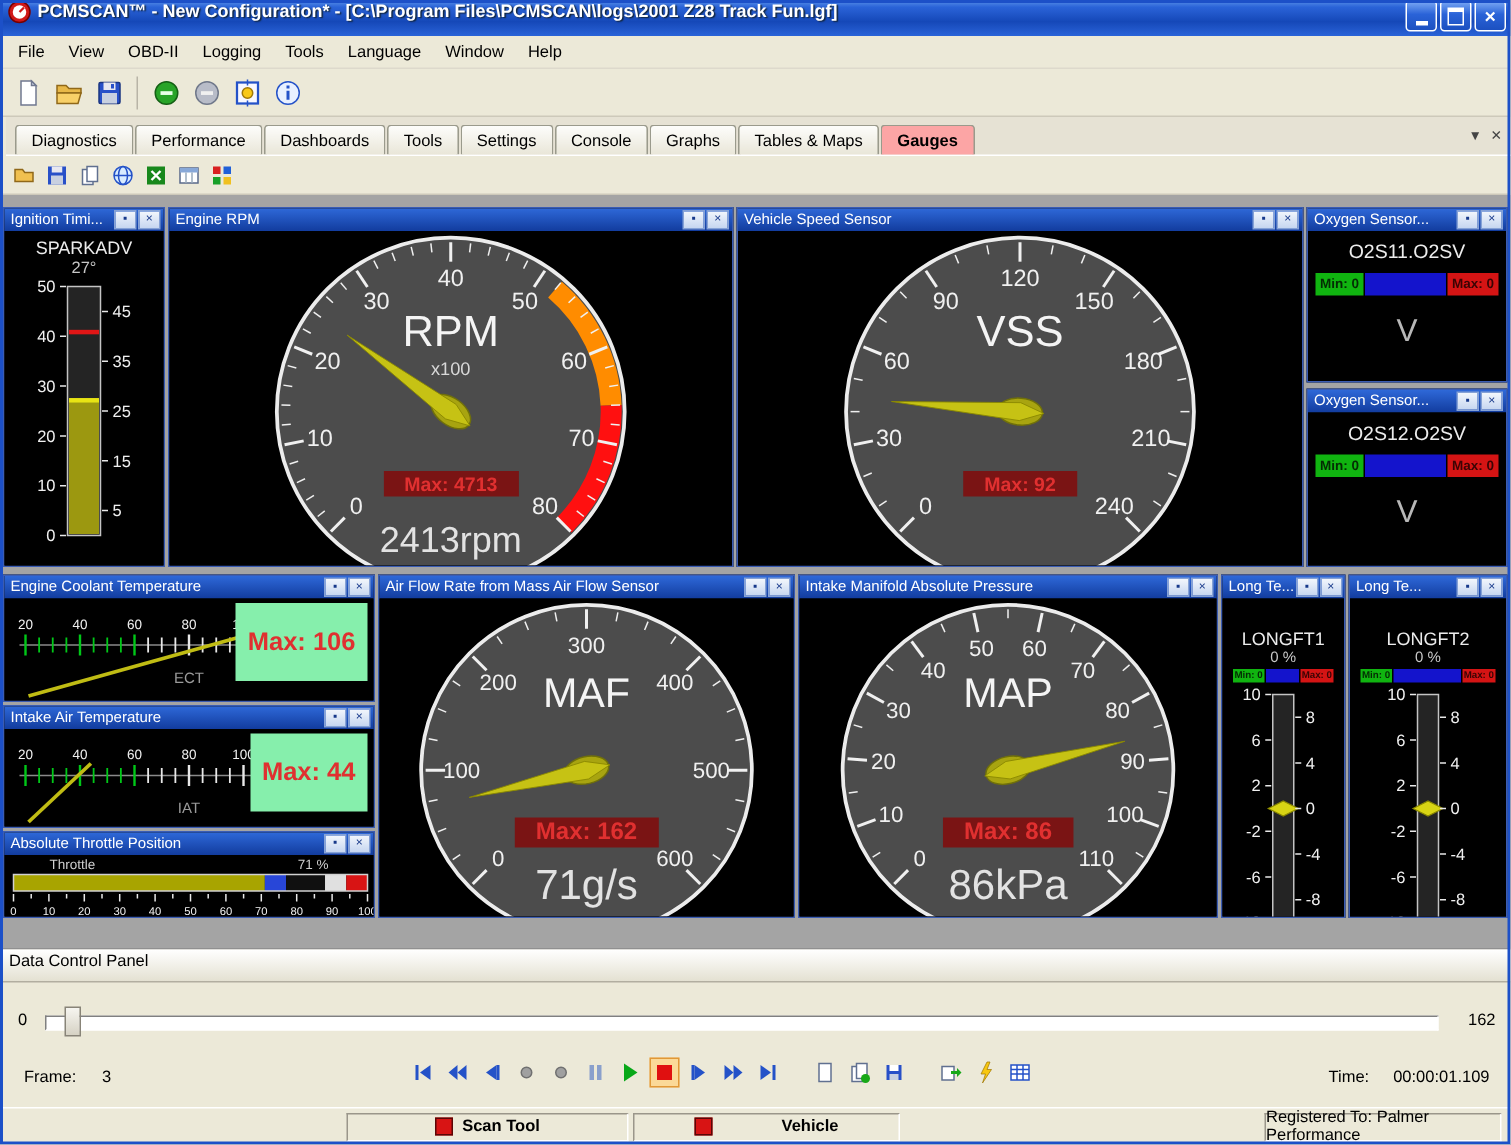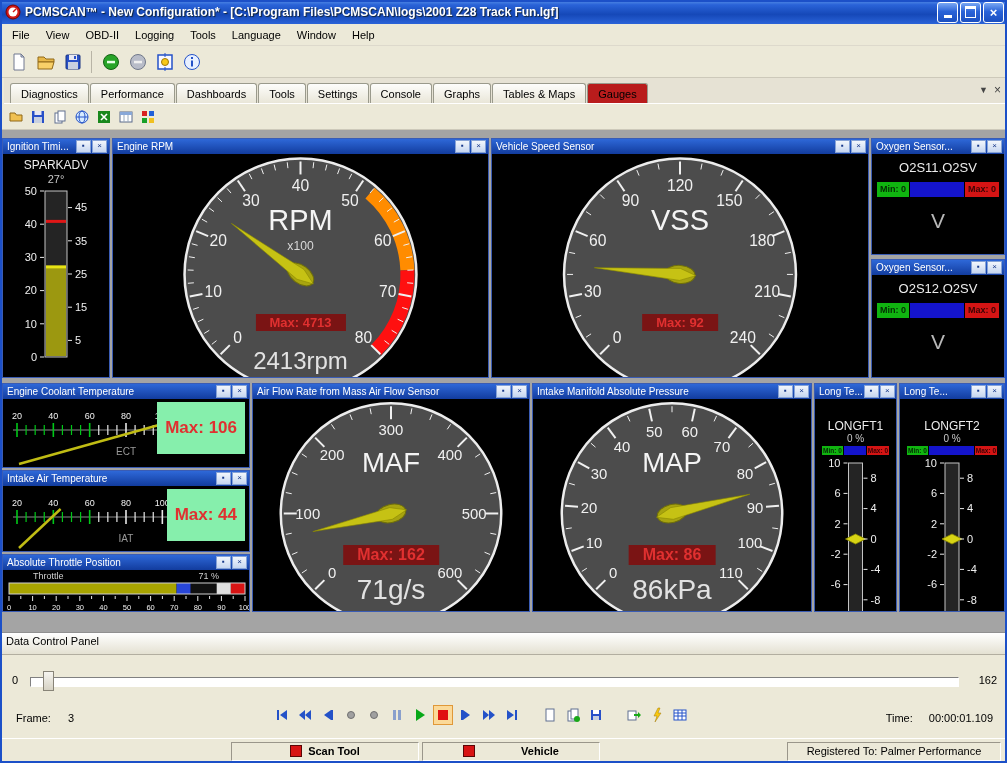--- a/index.html
+++ b/index.html
@@ -3,21 +3,21 @@
 <meta charset="utf-8">
 <style>
   html,body{margin:0;padding:0;}
   body{width:1007px;height:763px;position:relative;overflow:hidden;background:#ece9d8;
        font-family:"Liberation Sans",sans-serif;font-size:11px;color:#000;}
   .win-frame{position:absolute;inset:0;border:2px solid #1c50c8;pointer-events:none;z-index:99;}
 
   
   .titlebar{position:absolute;left:0;top:0;width:1007px;height:24px;
     background:linear-gradient(180deg,#5a92e8 0%,#2a63d8 20%,#1548b8 60%,#2a63d8 100%);
-    display:flex;align-items:center;padding:0 3px;box-sizing:border-box;}
+    display:flex;padding:0 3px;box-sizing:border-box;}
   .appicon{width:16px;height:16px;margin:0 4px 0 2px;display:inline-flex;}
   .title-text{color:#fff;font-weight:bold;font-size:12px;text-shadow:1px 1px 1px #123;
     white-space:nowrap;overflow:hidden;flex:1;}
   .winbtns{display:flex;}
   .wbtn{width:21px;height:21px;margin-left:2px;border:1px solid #fff;border-radius:3px;
     background:linear-gradient(#7aa8f4,#2a63d8 45%,#1c50c0);display:flex;align-items:center;
     justify-content:center;color:#fff;font-weight:bold;font-size:13px;box-sizing:border-box;}
   .g-min{width:8px;height:3px;background:#fff;margin-top:9px;}
   .g-rest{width:9px;height:8px;border:1px solid #fff;border-top:3px solid #fff;}
 
@@ -31,21 +31,21 @@
   .tsep{width:1px;height:22px;background:#b8b4a6;margin:0 5px;}
   .toolbar2{position:absolute;left:0;top:104px;width:1007px;height:26px;background:#ece9d8;
     display:flex;align-items:center;padding-left:5px;box-sizing:border-box;border-bottom:1px solid #cdc9ba;}
   .tbtn2{width:22px;height:22px;display:flex;align-items:center;justify-content:center;}
 
   
   .tabrow{position:absolute;left:4px;top:78px;width:1007px;height:26px;background:#e6e2d4;
     display:flex;align-items:flex-end;padding:0 6px;box-sizing:border-box;border-bottom:1px solid #fff;}
   .tab{font-size:11px;padding:4px 10px 3px;border:1px solid #9a9a8c;border-bottom:none;
     border-radius:3px 3px 0 0;background:linear-gradient(#fdfdfb,#e9e6d8);margin-right:1px;white-space:nowrap;}
-  .tab.active{background:#b91c1c;font-weight:normal;}
+  .tab.active{background:#fca5a5;font-weight:bold;}
   .tabrow-right{margin-left:auto;display:flex;align-items:center;gap:6px;color:#444;
     font-size:9px;padding:0 4px 6px 0;}
   .tr-btn{cursor:default;}
 
   
   .gauges{position:absolute;left:0;top:130px;width:1007px;height:502px;background:#a4a4a4;}
   .panel{position:absolute;background:#000;border:1px solid #3a5cb4;box-sizing:border-box;}
   .ptitle{height:15px;background:linear-gradient(180deg,#2e68d8,#123c9e);color:#fff;
     font-size:10px;display:flex;align-items:center;padding:0 2px 0 4px;white-space:nowrap;overflow:hidden;}
   .ptitle .sp{flex:1;}
@@ -937,16 +937,16 @@
   <span style="width:228px;"></span>
   <span class="scell" style="width:188px;">
     <span class="led"></span>
     <span class="bold">Scan Tool</span>
   </span>
   <span class="scell" style="width:178px;gap:40px;">
     <span class="led"></span>
     <span class="bold">Vehicle</span>
   </span>
   <span style="flex:1;"></span>
-  <span class="scell" style="width:214px;">
+  <span class="scell" style="width:158px;">
     <span>Registered To: Palmer Performance</span>
   </span>
 </div>
 
 </body></html>

